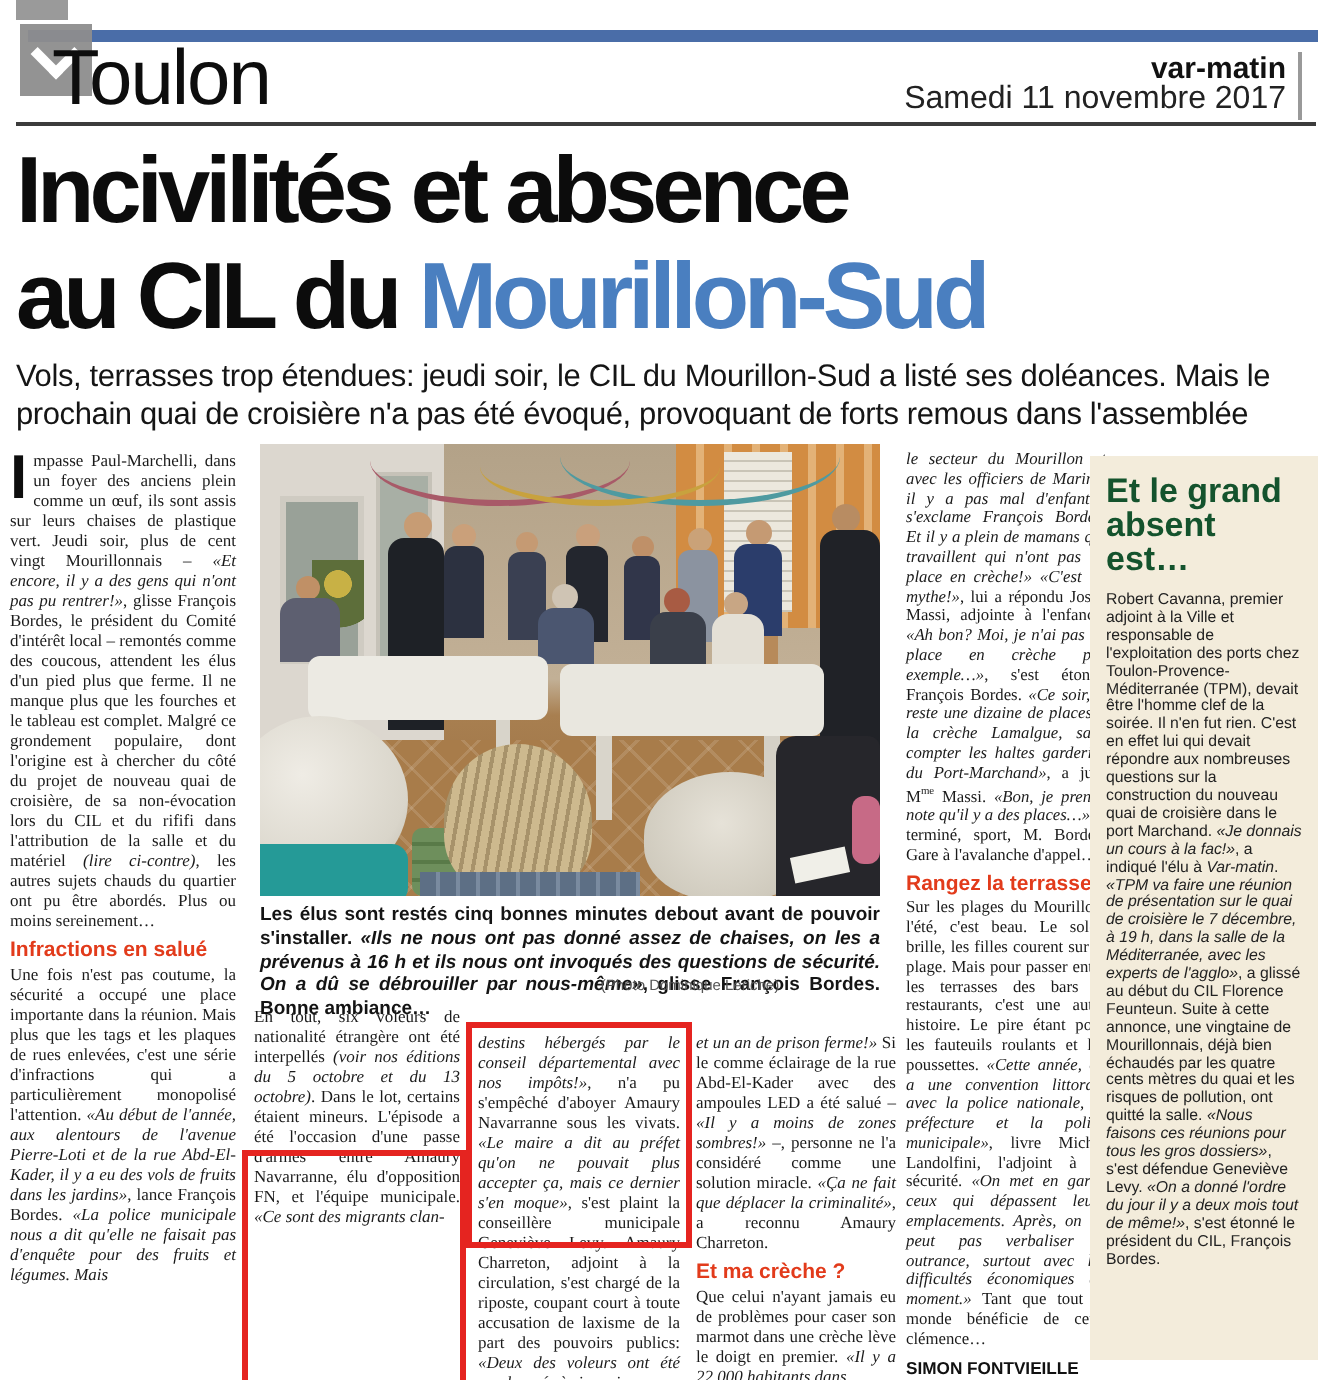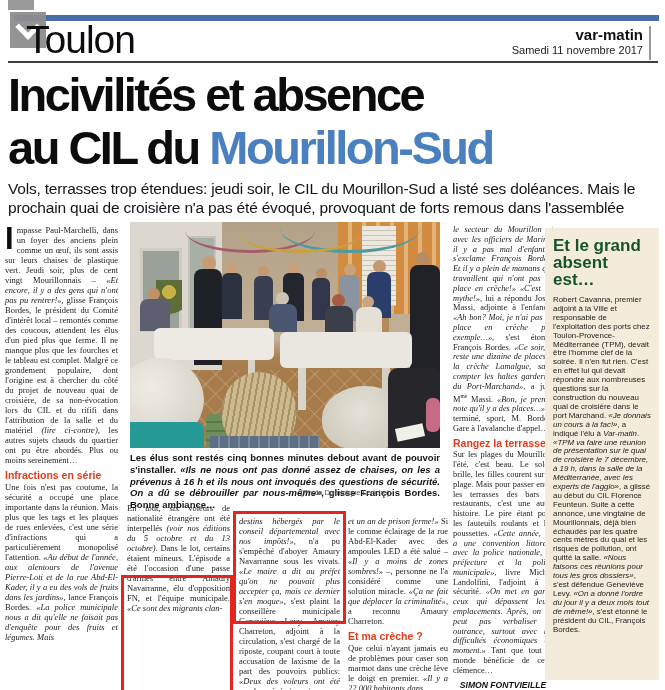--- a/index.html
+++ b/index.html
@@ -7,41 +7,41 @@
         font-family:"Liberation Sans",sans-serif;}
   
   #corner-tab{position:absolute;left:8px;top:0;width:26px;height:10px;background:#9a9a9a;}
   #blue-bar{position:absolute;left:14px;top:15px;width:645px;height:6px;background:#4a6da8;}
   #corner-square{position:absolute;left:10px;top:12px;width:36px;height:36px;background:rgba(141,141,141,.95);}
   #chevron{position:absolute;left:9px;top:6px;width:13px;height:13px;
            border-left:5px solid #fff;border-bottom:5px solid #fff;transform:rotate(-45deg);}
   #section-name{position:absolute;left:26px;top:20px;font-size:39px;line-height:40px;color:#0d0d0d;letter-spacing:-1px;}
   #brand-block{position:absolute;right:22px;top:27px;text-align:right;}
   #brand{font-size:15px;font-weight:700;color:#111;line-height:16px;}
-  #issue-date{font-size:11px;color:#222;line-height:14px;}
+  #issue-date{font-size:16px;color:#222;line-height:14px;}
   #brand-rule{position:absolute;left:649px;top:26px;width:2px;height:34px;background:#999;}
   #header-rule{position:absolute;left:8px;top:61px;width:650px;height:2px;background:#3c3c3c;}
   
   #headline{position:absolute;left:8px;top:68px;width:655px;
             font-weight:700;font-size:47px;line-height:53px;letter-spacing:-2.5px;color:#0c0c0c;}
   #headline .blue{color:#4a7fc0;}
   #standfirst{position:absolute;left:8px;top:180px;width:632px;
               font-size:15.5px;line-height:18.5px;color:#151515;letter-spacing:-.2px;}
   
   .ncol{position:absolute;font-family:"Liberation Serif",serif;font-size:8.5px;line-height:10px;
         color:#1b1b1b;text-align:justify;}
   .ncol p{margin:0;}
   span.i{font-style:italic;}
   span.sup{vertical-align:super;font-size:65%;}
   .dropcap{float:left;font-family:"Liberation Sans",sans-serif;font-weight:700;
            font-size:31px;line-height:27px;padding:0 3px 0 0;color:#0d0d0d;}
   .red-h{font-family:"Liberation Sans",sans-serif;font-weight:700;font-size:10.5px;
          color:#e23b1b;margin:5px 0 2px;text-align:left;}
   .sig{font-family:"Liberation Sans",sans-serif;font-weight:700;font-size:8.6px;line-height:10.5px;
-       text-align:center;margin-top:4px;color:#111;font-style:italic;}
+       text-align:left;margin-top:4px;color:#111;}
   #col1{left:5px;top:225px;width:113px;}
   #col2{left:127px;top:503px;width:103px;}
   #col3{left:239px;top:516px;width:101px;}
   #col4{left:348px;top:516px;width:100px;}
   #col5{left:453px;top:225px;width:100px;font-size:8.4px;line-height:9.8px;}
   
   #photo{position:absolute;left:130px;top:222px;width:310px;height:226px;overflow:hidden;
          background:linear-gradient(#b3a288 0%,#c2b096 52%,#a87f50 60%,#946a3f 100%);}
   .ph{position:absolute;}
   #caption{position:absolute;left:130px;top:452px;width:310px;
@@ -140,21 +140,21 @@
     <div class="ph" style="left:258px;top:146px;width:52px;height:80px;background:#26262b;border-radius:10px 6px 0 0;"></div>
     <div class="ph" style="left:266px;top:204px;width:28px;height:13px;background:#f0efe8;transform:rotate(-12deg);"></div>
     <div class="ph" style="left:296px;top:176px;width:14px;height:34px;background:#c76a86;border-radius:6px;"></div>
   </div>
 
   <div id="caption"><span>Les élus sont restés cinq bonnes minutes debout avant de pouvoir s'installer. </span><span class="i">«Ils ne nous ont pas donné assez de chaises, on les a prévenus à 16 h et ils nous ont invoqués des questions de sécurité. On a dû se débrouiller par nous-même»</span><span>, glisse François Bordes. Bonne ambiance…</span></div>
   <div id="photo-credit">(Photo Dominique Leriche)</div>
 
   <div id="col1" class="ncol">
       <p><span class="dropcap">I</span><span>mpasse Paul-Marchelli, dans un foyer des anciens plein comme un œuf, ils sont assis sur leurs chaises de plastique vert. Jeudi soir, plus de cent vingt Mourillonnais – </span><span class="i">«Et encore, il y a des gens qui n'ont pas pu rentrer!»</span><span>, glisse François Bordes, le président du Comité d'intérêt local – remontés comme des coucous, attendent les élus d'un pied plus que ferme. Il ne manque plus que les fourches et le tableau est complet. Malgré ce grondement populaire, dont l'origine est à chercher du côté du projet de nouveau quai de croisière, de sa non-évocation lors du CIL et du rififi dans l'attribution de la salle et du matériel </span><span class="i">(lire ci-contre)</span><span>, les autres sujets chauds du quartier ont pu être abordés. Plus ou moins sereinement…</span></p>
-      <div class="red-h">Infractions en série</div>
+      <div class="red-h">Infractions en salué</div>
       <p><span>Une fois n'est pas coutume, la sécurité a occupé une place importante dans la réunion. Mais plus que les tags et les plaques de rues enlevées, c'est une série d'infractions qui a particulièrement monopolisé l'attention. </span><span class="i">«Au début de l'année, aux alentours de l'avenue Pierre-Loti et de la rue Abd-El-Kader, il y a eu des vols de fruits dans les jardins»</span><span>, lance François Bordes. </span><span class="i">«La police municipale nous a dit qu'elle ne faisait pas d'enquête pour des fruits et légumes. Mais</span></p>
     </div>
   <div id="col2" class="ncol">
       <p><span>En tout, six voleurs de nationalité étrangère ont été interpellés </span><span class="i">(voir nos éditions du 5 octobre et du 13 octobre)</span><span>. Dans le lot, certains étaient mineurs. L'épisode a été l'occasion d'une passe d'armes entre Amaury Navarranne, élu d'opposition FN, et l'équipe municipale. </span><span class="i">«Ce sont des migrants clan-</span></p>
     </div>
   <div id="col3" class="ncol">
       <p><span class="i">destins hébergés par le conseil départemental avec nos impôts!»</span><span>, n'a pu s'empêché d'aboyer Amaury Navarranne sous les vivats. </span><span class="i">«Le maire a dit au préfet qu'on ne pouvait plus accepter ça, mais ce dernier s'en moque»</span><span>, s'est plaint la conseillère municipale Geneviève Levy. Amaury Charreton, adjoint à la circulation, s'est chargé de la riposte, coupant court à toute accusation de laxisme de la part des pouvoirs publics: </span><span class="i">«Deux des voleurs ont été condamnés à six mois</span></p>
     </div>
   <div id="col4" class="ncol">
       <p><span class="i">et un an de prison ferme!»</span><span> Si le comme éclairage de la rue Abd-El-Kader avec des ampoules LED a été salué – </span><span class="i">«Il y a moins de zones sombres!»</span><span> –, personne ne l'a considéré comme une solution miracle. </span><span class="i">«Ça ne fait que déplacer la criminalité»</span><span>, a reconnu Amaury Charreton.</span></p>

